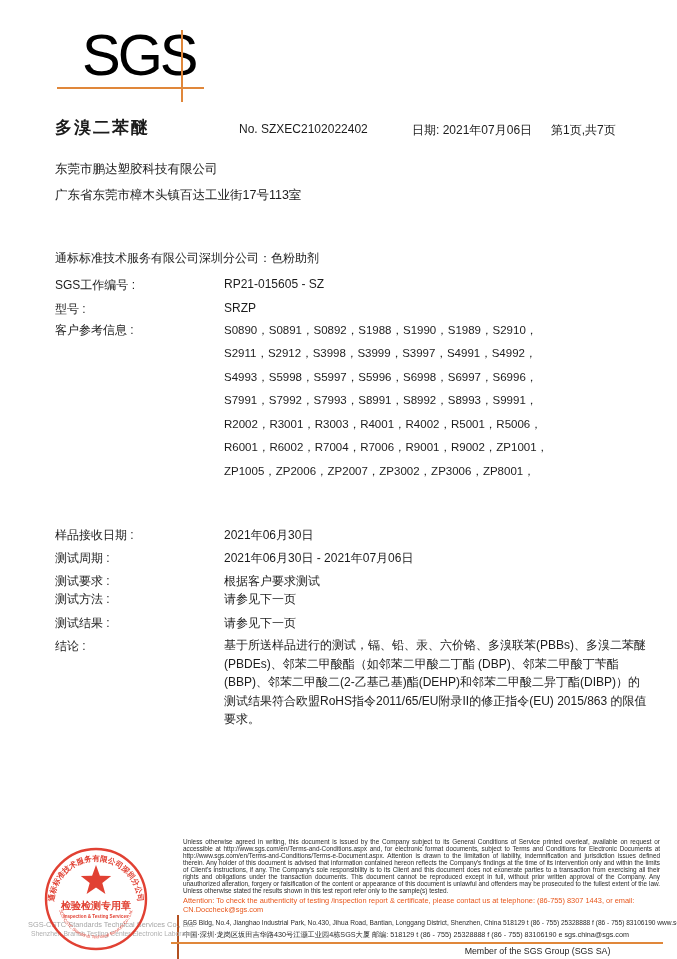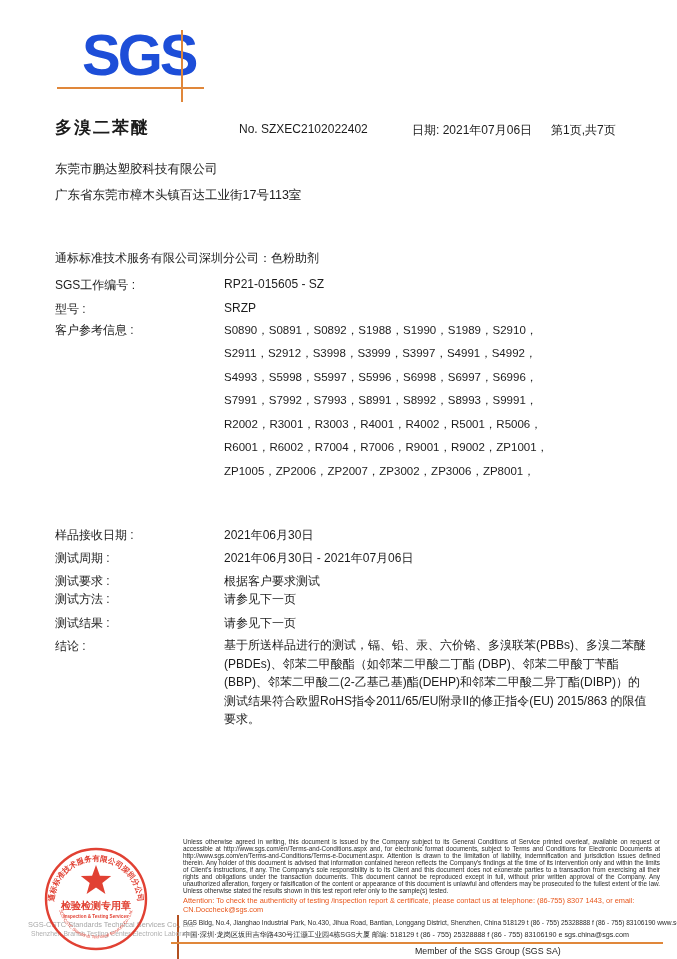--- a/index.html
+++ b/index.html
@@ -3,21 +3,21 @@
 <meta charset="utf-8">
 <style>
   html,body{margin:0;padding:0}
   body{
     width:677px;height:959px;position:relative;background:#ffffff;
     font-family:"Liberation Sans",sans-serif;color:#1c1c1c;overflow:hidden;
   }
   .abs{position:absolute}
 
   
-  .logo-text{left:82px;top:26px;font-size:58px;font-weight:bold;color:#1d4ed8;letter-spacing:-3px;line-height:1}
+  .logo-text{left:82px;top:26px;font-size:58px;font-weight:normal;color:#000000;letter-spacing:-3px;line-height:1}
   .mark-v-top{left:181px;top:30px;width:2px;height:72px;background:#e0873a}
   .mark-h-top{left:57px;top:87px;width:147px;height:2px;background:#e0873a}
 
   
   .doc-title{left:55px;top:116px;font-size:17px;font-weight:bold;letter-spacing:2px}
   .report-no{left:239px;top:122px;font-size:12px}
   .report-date{left:412px;top:122px;font-size:12px}
   .page-info{left:551px;top:122px;font-size:12px}
 
   
@@ -32,21 +32,21 @@
   .codes-block{position:absolute;left:224px;top:319px;font-size:11.5px;line-height:23.45px;white-space:nowrap}
   .conclusion-text{position:absolute;left:224px;top:636px;width:424px;font-size:12px;line-height:18.6px;white-space:normal}
 
   
   .disclaimer{left:183px;top:838px;width:477px;font-size:6.4px;line-height:7px;text-align:justify;color:#2a2a2a}
   .attention{left:183px;top:897px;width:477px;font-size:7.4px;line-height:8.6px;font-weight:normal;color:#e8571c}
   .addr-en{left:183px;top:919px;width:494px;font-size:6.6px;color:#2a2a2a;white-space:nowrap}
   .addr-cn{left:183px;top:930px;width:494px;font-size:7.2px;color:#2a2a2a;white-space:nowrap}
   .footer-rule{left:171px;top:942px;width:492px;height:2px;background:#e0873a}
   .footer-vmark{left:177px;top:915px;width:2px;height:44px;background:#b35020}
-  .member-line{left:415px;top:946px;width:245px;font-size:8.8px;text-align:left;color:#1c1c1c}
+  .member-line{left:415px;top:946px;width:245px;font-size:8.8px;text-align:center;color:#1c1c1c}
 
   
   .company-en{left:28px;top:920px;width:175px;font-size:7.4px;color:#a6a6a6;white-space:nowrap;z-index:1}
   .company-branch{left:31px;top:930px;width:175px;font-size:6.8px;color:#b0b0b0;white-space:nowrap;z-index:1}
   .stamp-wrap{left:42px;top:845px;width:108px;height:108px;z-index:2;opacity:.92}
 </style>
 </head>
 <body>
 
 <div class="abs logo-text">SGS</div>

